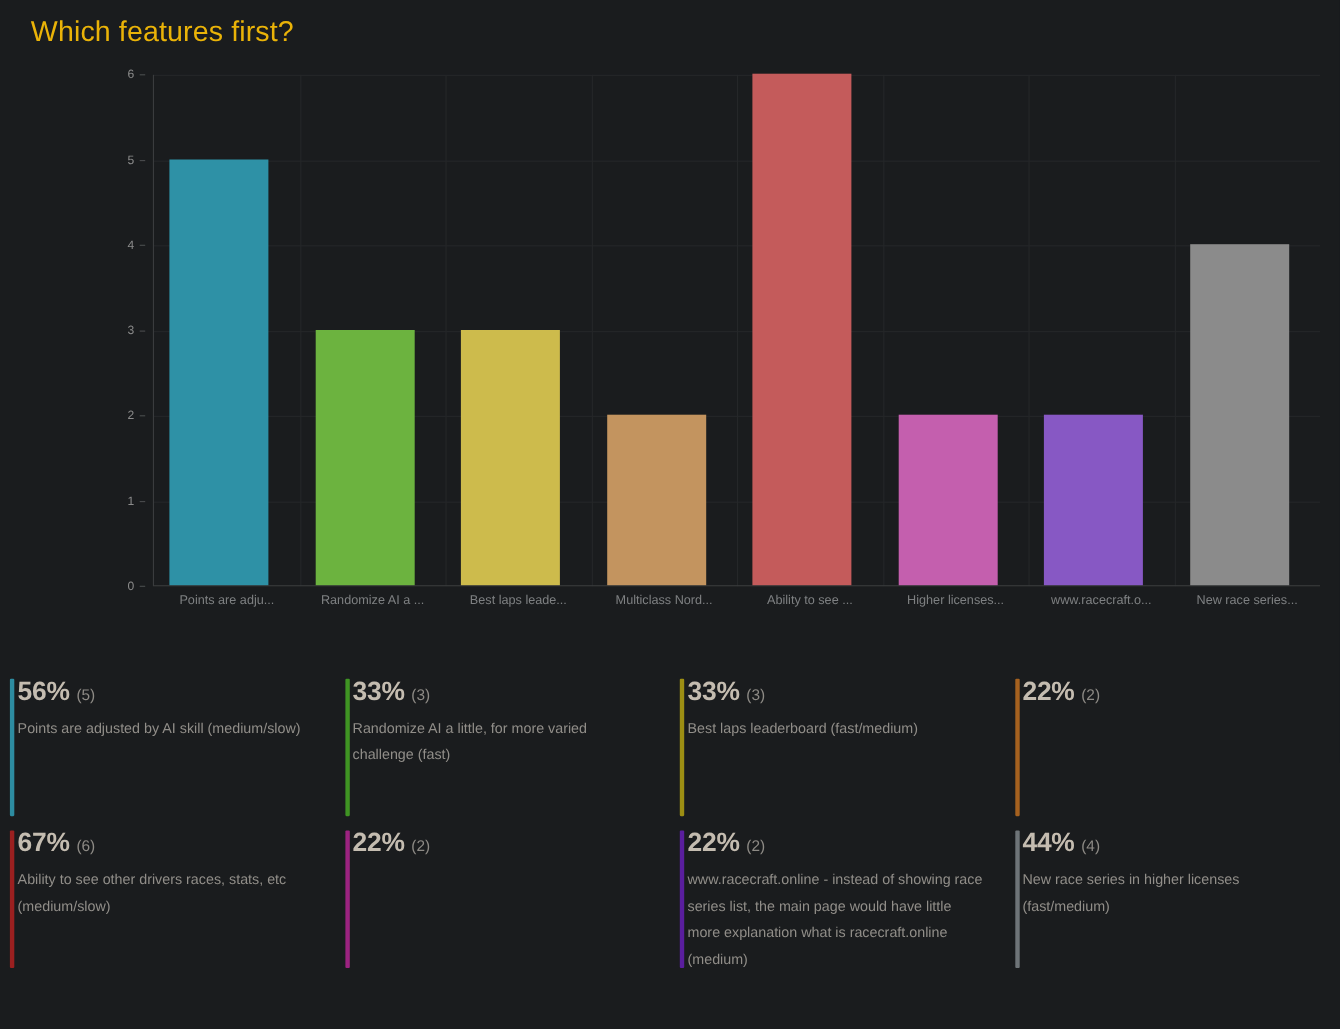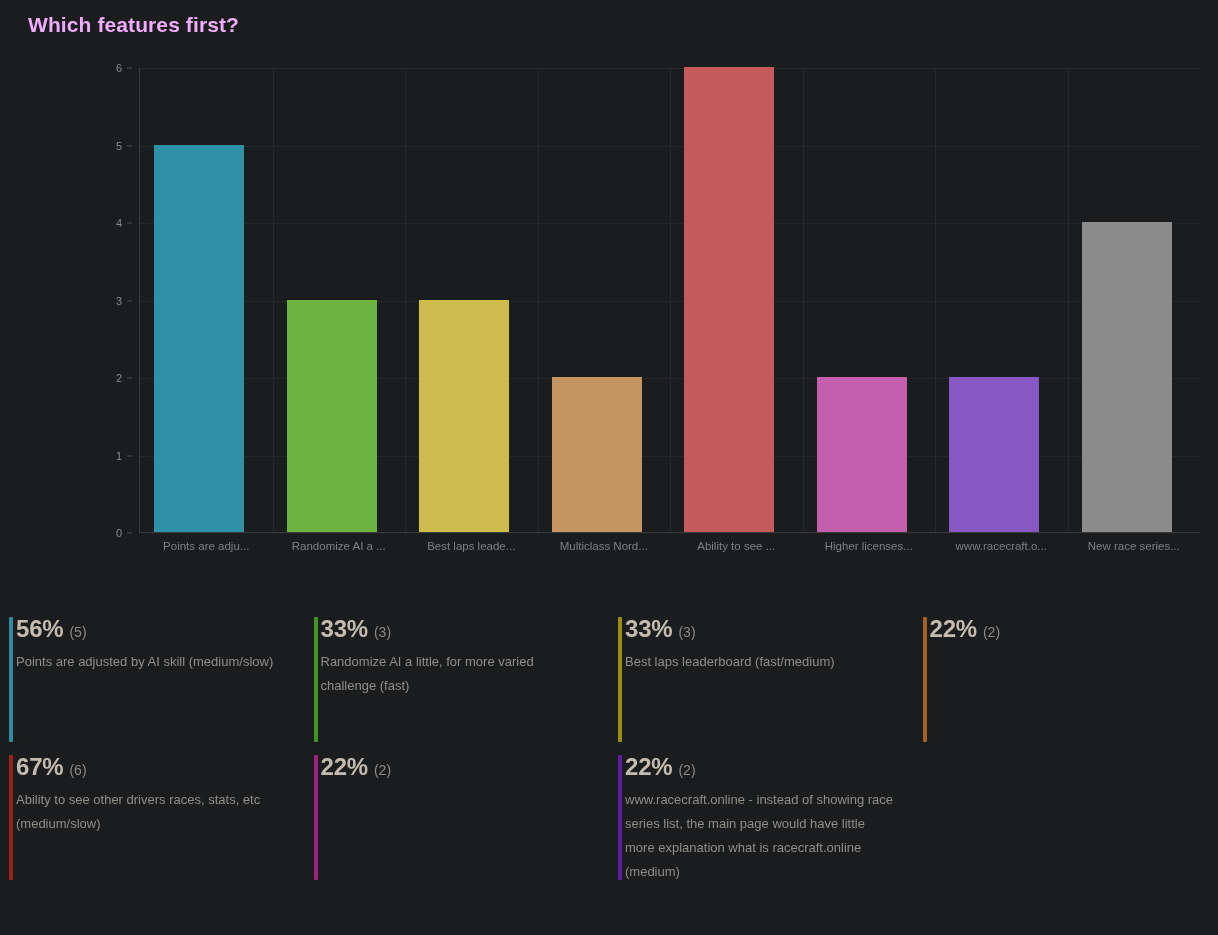--- a/index.html
+++ b/index.html
@@ -10,23 +10,23 @@
     font-family: "Liberation Sans", sans-serif;
     overflow: hidden;
   }
 
   #page { position: relative; width: 1218px; height: 935px; background: #1a1c1e; }
 
   
   .page-title {
     position: absolute;
     left: 28px; top: 13px;
-    font-size: 21px;
-    font-weight: 700;
-    color: #f0abfc;
+    font-size: 26px;
+    font-weight: 400;
+    color: #eab308;
     letter-spacing: .1px;
   }
 
   
   .chart-wrap {
     position: absolute;
     left: 0; top: 55px;
     width: 1218px; height: 520px;
   }
   .y-axis {
@@ -252,15 +252,23 @@
         </div>
       </div>
       <div class="card">
         <div class="card-accent" style="background: rgb(90, 30, 158);"></div>
         <div class="card-head">
           <span class="card-pct">22%</span>
           <span class="card-count">(2)</span>
         </div>
         <div class="card-text">www.racecraft.online - instead of showing race series list, the main page would have little more explanation what is racecraft.online (medium)</div>
       </div>
+      <div class="card">
+        <div class="card-accent" style="background: rgb(110, 116, 120);"></div>
+        <div class="card-head">
+          <span class="card-pct">44%</span>
+          <span class="card-count">(4)</span>
+        </div>
+        <div class="card-text">New race series in higher licenses (fast/medium)</div>
+      </div>
     </div>
 
 </div>
 
 </body></html>

